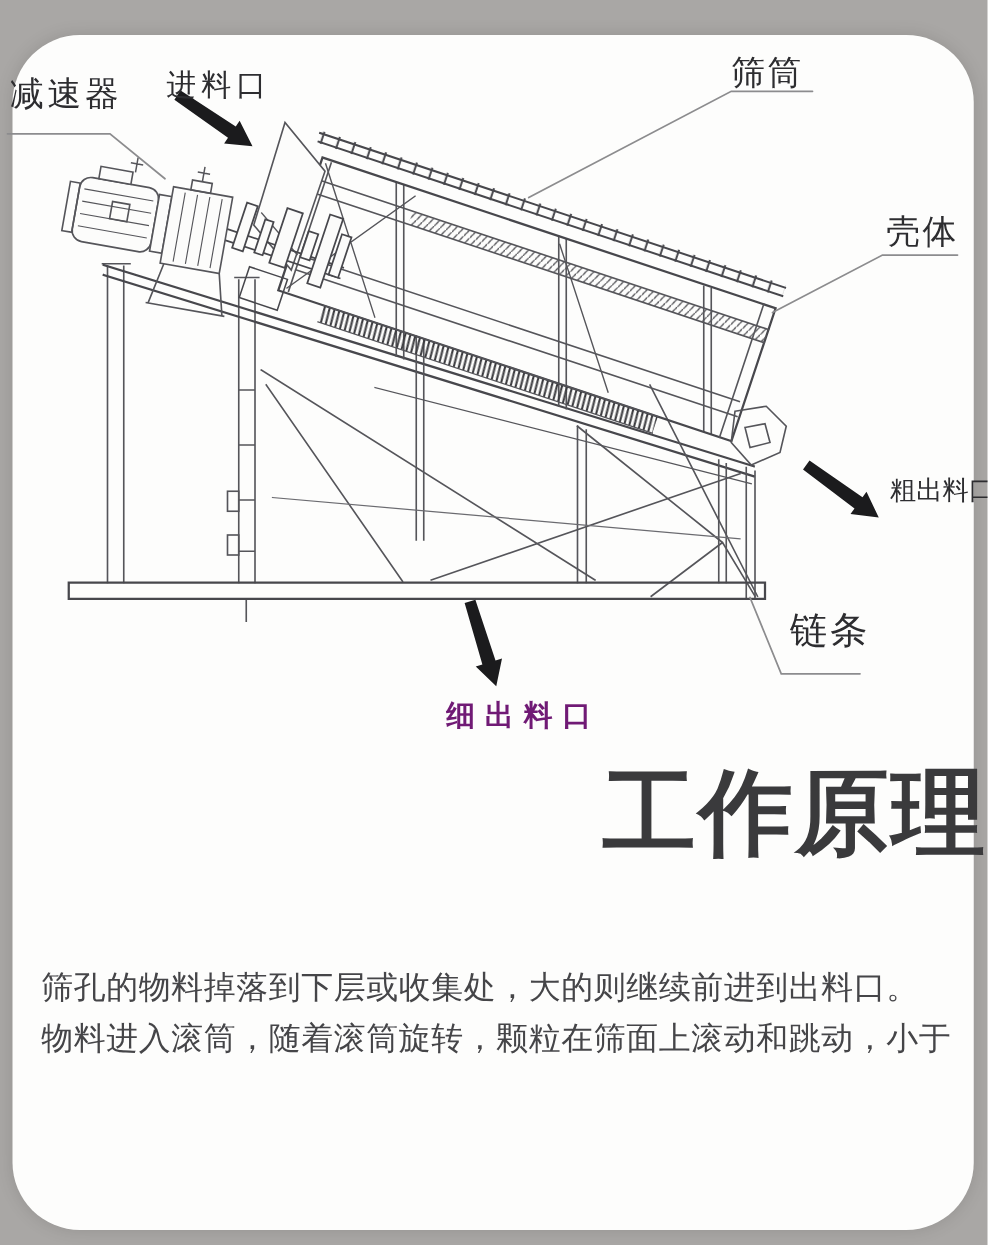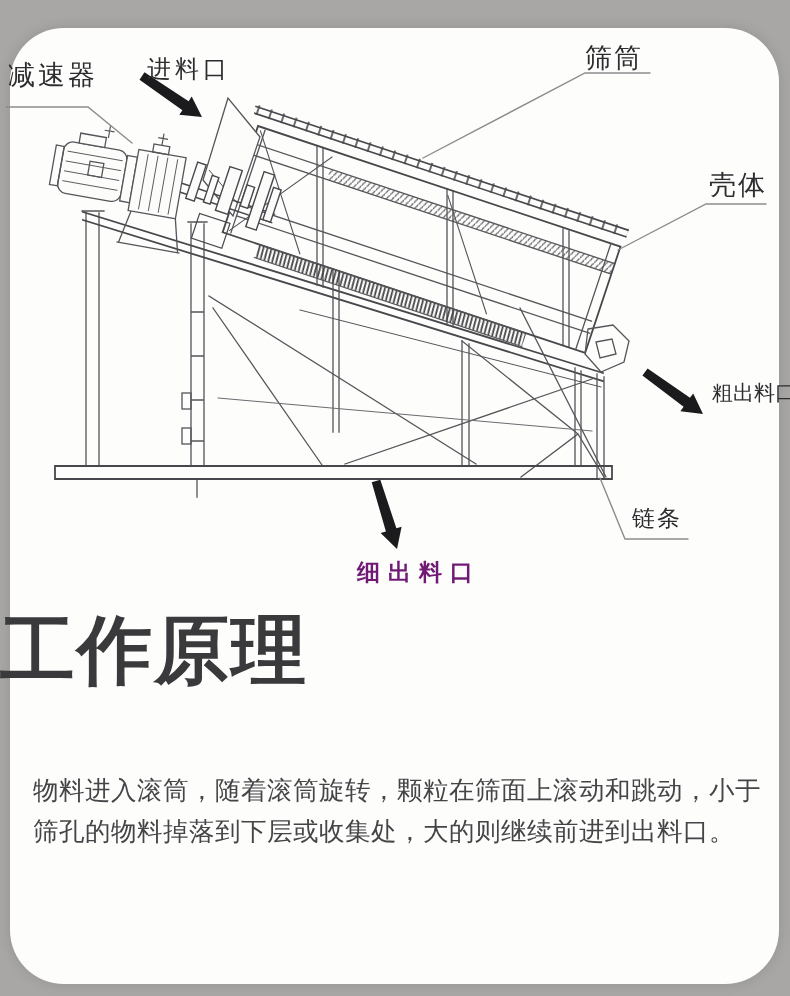--- a/index.html
+++ b/index.html
@@ -14,28 +14,28 @@
     background:#fdfdfc;border-radius:54px;
     box-shadow:0 0 14px rgba(0,0,0,.12);
   }
   .layer{position:absolute;left:0;top:0;width:790px;height:996px;}
   svg.draw{position:absolute;left:0;top:0;}
   .lbl{
     position:absolute;color:#2d2d30;white-space:nowrap;
     font-size:27px;line-height:1.1;letter-spacing:2px;
   }
   .lbl-reducer{left:8px;top:61px;letter-spacing:3px;}
-  .lbl-feed{left:147px;top:56px;font-size:24px;letter-spacing:4px;}
+  .lbl-feed{left:133px;top:56px;font-size:24px;letter-spacing:4px;}
   .lbl-drum{left:585px;top:44px;}
   .lbl-housing{left:709px;top:171px;}
   .lbl-coarse{left:712px;top:381px;font-size:21px;letter-spacing:0;}
-  .lbl-chain{left:632px;top:506px;font-size:23px;text-align:center;}
+  .lbl-chain{left:632px;top:488px;font-size:30px;text-align:center;}
   .lbl-fine{left:357px;top:560px;font-size:23px;font-weight:700;letter-spacing:8px;color:#701a75;}
   .title{
-    position:absolute;left:0;right:0;top:601px;text-align:left;
+    position:absolute;left:0;right:0;top:601px;text-align:right;
     font-size:75px;font-weight:800;color:#3a3a3c;letter-spacing:2px;
   }
   .desc{
     position:absolute;left:33px;top:770px;width:730px;
     font-size:25.5px;line-height:41px;color:#454548;letter-spacing:0.5px;
   }
 </style>
 </head>
 <body>
 
@@ -155,16 +155,16 @@
   <div class="lbl lbl-feed">进料口</div>
   <div class="lbl lbl-drum">筛筒</div>
   <div class="lbl lbl-housing">壳体</div>
   <div class="lbl lbl-coarse">粗出料口</div>
   <div class="lbl lbl-chain">链条</div>
   <div class="lbl lbl-fine">细出料口</div>
 
   <div class="title">工作原理</div>
 
   <div class="desc">
+    <div>筛孔的物料掉落到下层或收集处，大的则继续前进到出料口。</div>
     <div>物料进入滚筒，随着滚筒旋转，颗粒在筛面上滚动和跳动，小于</div>
-    <div>筛孔的物料掉落到下层或收集处，大的则继续前进到出料口。</div>
   </div>
 </div>
 
 </body></html>

